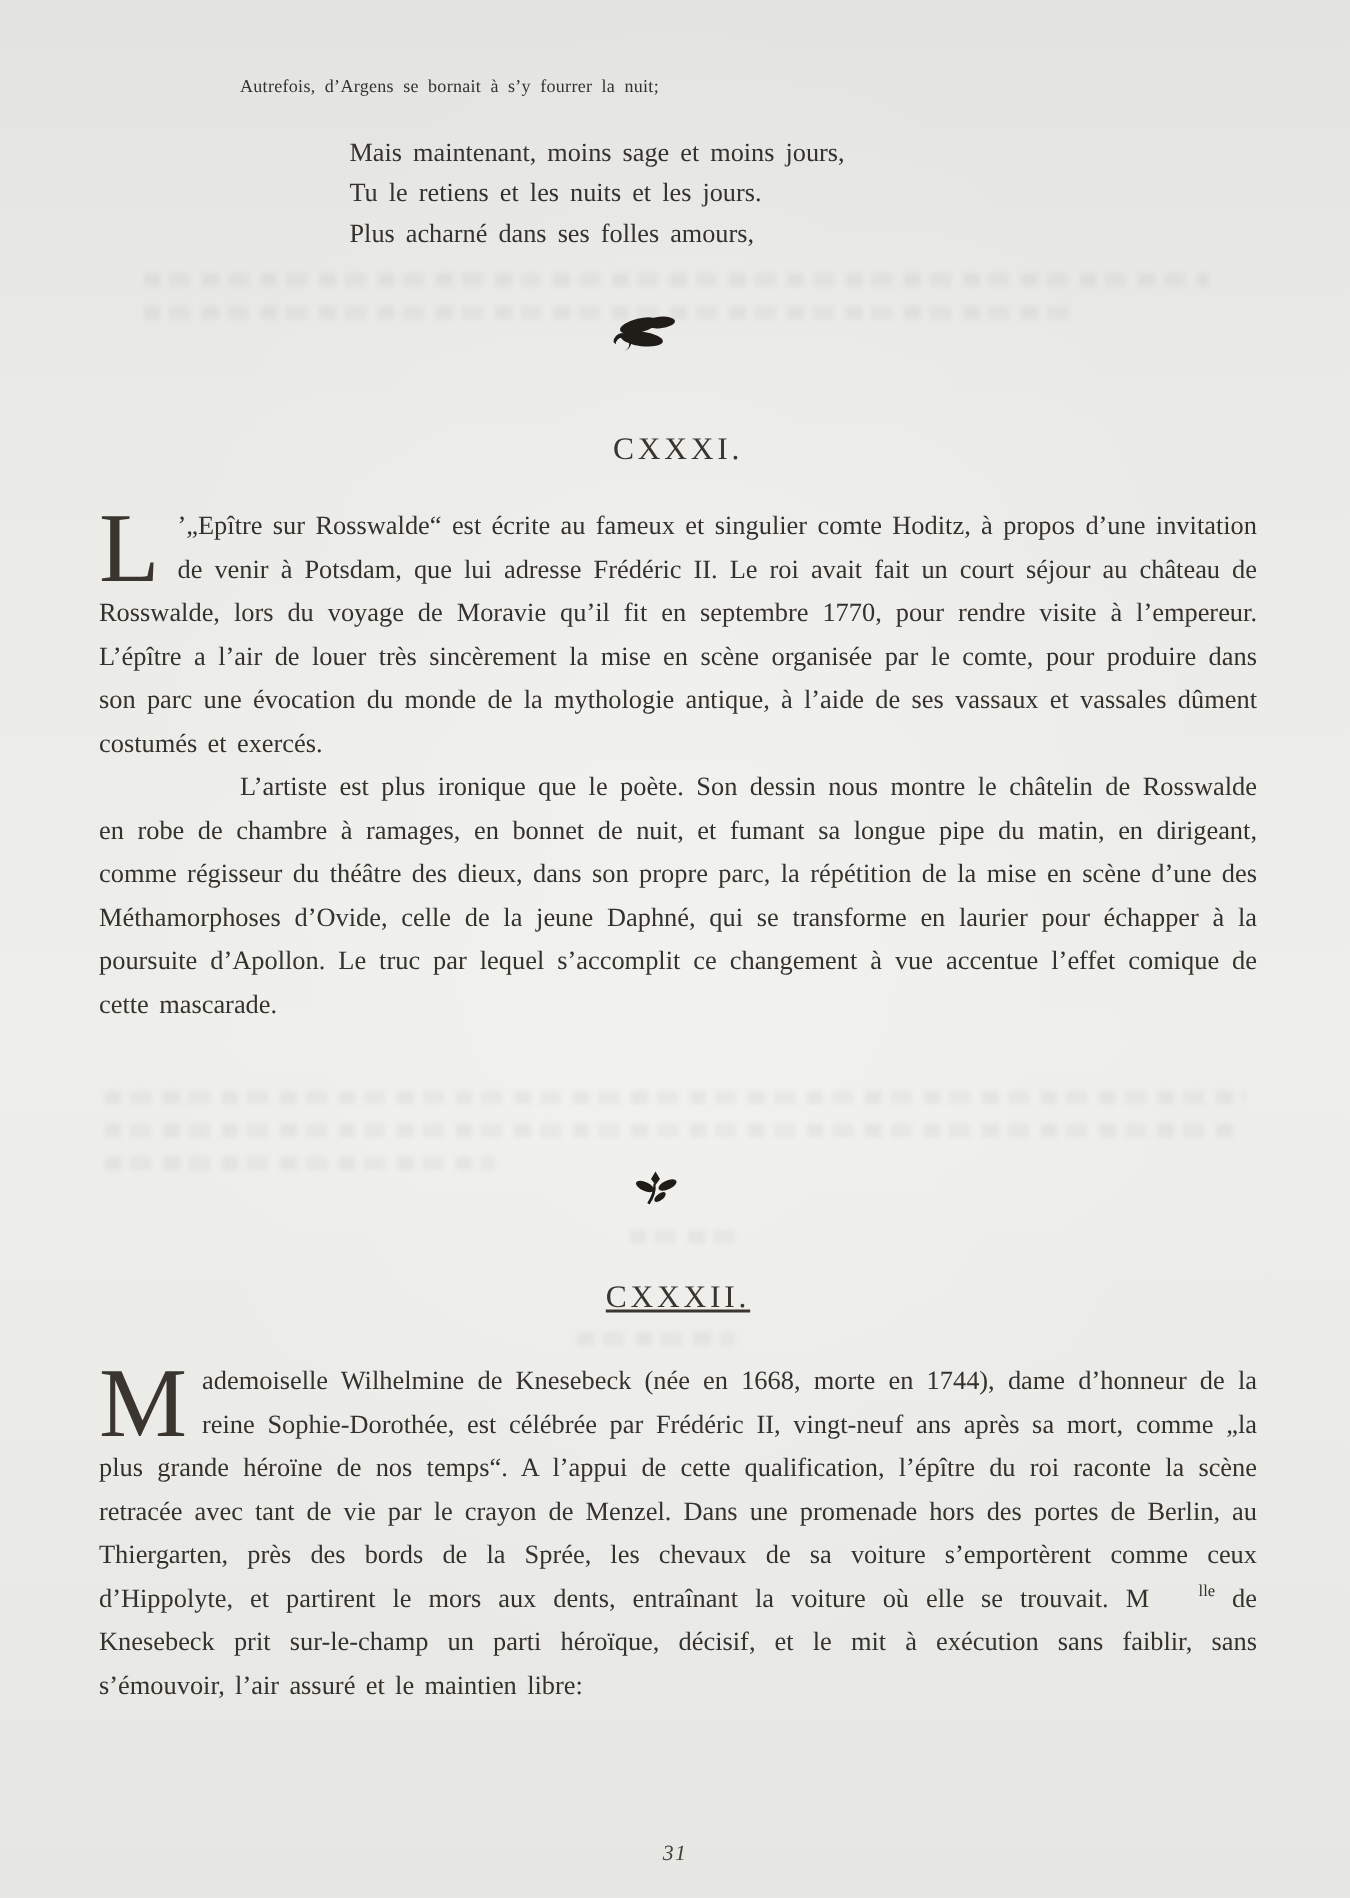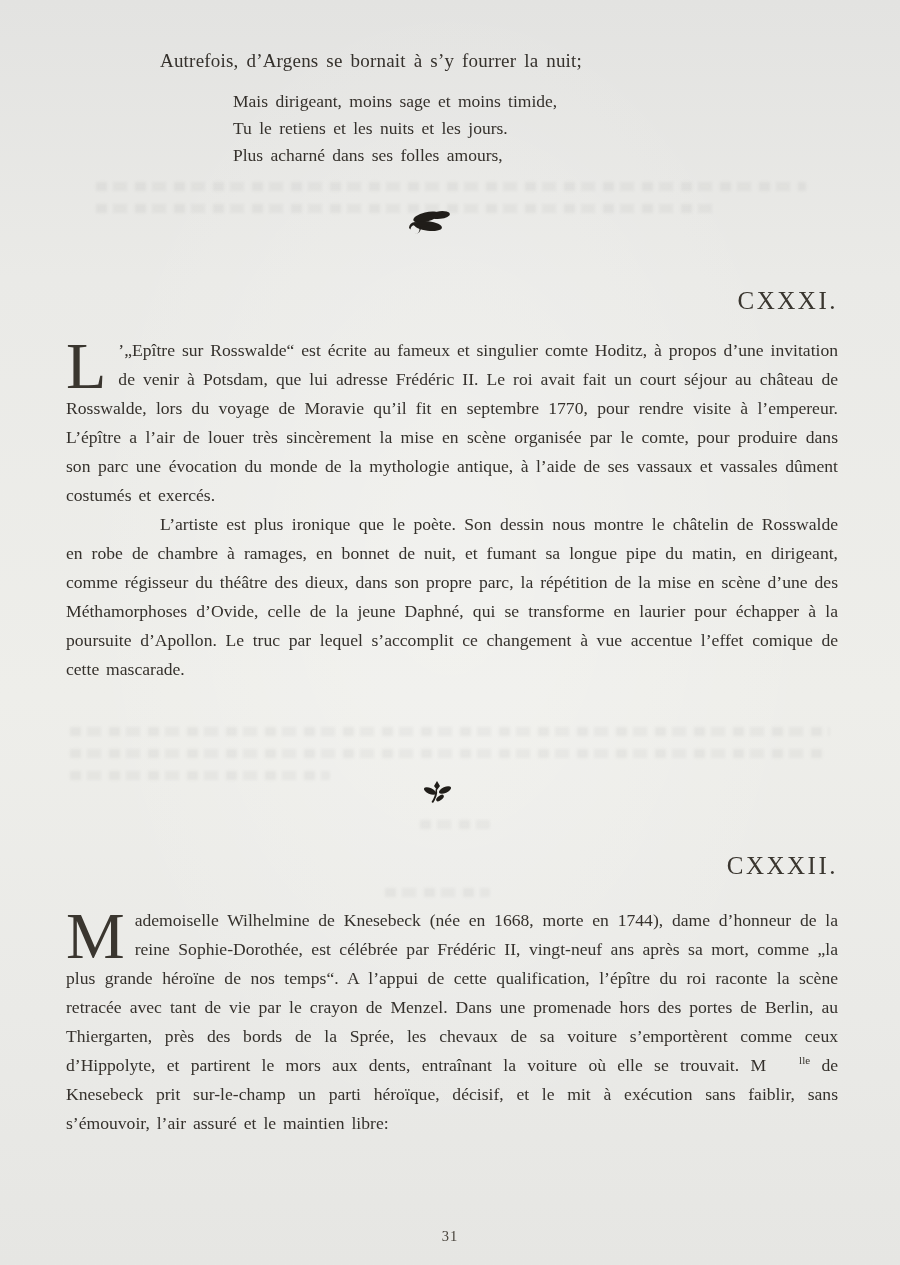--- a/index.html
+++ b/index.html
@@ -10,64 +10,64 @@
   }
   .page{
     position:relative;width:900px;height:1265px;
     background:
       radial-gradient(ellipse at 50% 45%, rgba(255,255,255,0.25) 0%, rgba(255,255,255,0) 60%),
       linear-gradient(180deg,#e3e3e1 0%,#eaeae7 22%,#eeeeea 55%,#eaeae7 80%,#e6e6e3 100%);
     color:#35312c;
   }
   .textblock{position:absolute;left:66px;width:772px;}
   
-  .intro-line{position:absolute;top:50px;left:160px;font-size:19px;letter-spacing:.2px;word-spacing:3px;}
+  .intro-line{position:absolute;top:50px;left:160px;font-size:12px;letter-spacing:.2px;word-spacing:3px;}
   .poem{position:absolute;top:88px;left:233px;font-size:17.5px;line-height:27px;word-spacing:3px;}
   
   .ornament{position:absolute;width:772px;left:66px;text-align:center;}
   .orn1{top:208px;transform:translateX(-28px);}
   .orn2{top:778px;transform:translateX(-14px);}
   
-  .chapter-heading{position:absolute;width:772px;left:66px;text-align:right;
-    font-size:25px;letter-spacing:2.5px;color:#3a362f;}
+  .chapter-heading{position:absolute;width:772px;left:66px;text-align:center;
+    font-size:21px;letter-spacing:2.5px;color:#3a362f;}
   .h1{top:287px;}
-  .h2{top:852px;}
+  .h2{top:852px;text-decoration:underline;}
   
   .section-body{font-size:17.6px;line-height:29px;text-align:justify;word-spacing:2.5px;}
   .sec1{top:336px;}
   .sec2{top:906px;}
   .para{margin:0;}
   .para.indent{text-indent:94px;}
   .dropcap{float:left;font-size:66px;line-height:52px;padding:4px 12px 0 0;color:#3a362f;}
   .dropcap.m{padding-right:10px;}
   sup{font-size:11px;vertical-align:super;line-height:0;margin-left:33px;}
   
   .page-number{position:absolute;top:1228px;left:0;width:900px;text-align:center;
-    font-size:14.5px;letter-spacing:1px;color:#464139;}
+    font-size:14.5px;letter-spacing:1px;color:#464139;font-style:italic;}
   
   .ghost{position:absolute;filter:blur(1.6px);opacity:.5;}
   .ghost-line{height:9px;margin-bottom:13px;border-radius:2px;
     background:repeating-linear-gradient(90deg,rgba(110,110,108,0.16) 0 11px,rgba(110,110,108,0) 11px 17px,rgba(110,110,108,0.13) 17px 31px,rgba(110,110,108,0) 31px 39px);}
   .g1{top:182px;left:96px;width:710px;}
   .g1 .ghost-line:last-child{width:620px;}
   .g2{top:727px;left:70px;width:760px;}
   .g2 .ghost-line:nth-child(2){width:755px;}
   .g2 .ghost-line:last-child{width:260px;}
   .g3{top:820px;left:420px;width:70px;}
   .g4{top:888px;left:385px;width:105px;}
   .ghost .ghost-line{}
 </style>
 </head>
 <body>
 
 <div class="page">
 
   <div class="intro-line">Autrefois, d’Argens se bornait à s’y fourrer la nuit;</div>
   <div class="poem">
-    <div>Mais dirigeant, moins sage et moins timide,</div>
+    <div>Mais maintenant, moins sage et moins jours,</div>
     <div>Tu le retiens et les nuits et les jours.</div>
     <div>Plus acharné dans ses folles amours,</div>
   </div>
 
   <div class="ghost g1">
     <div class="ghost-line"></div>
       <div class="ghost-line"></div>
   </div>
 
   <div class="ornament orn1">

